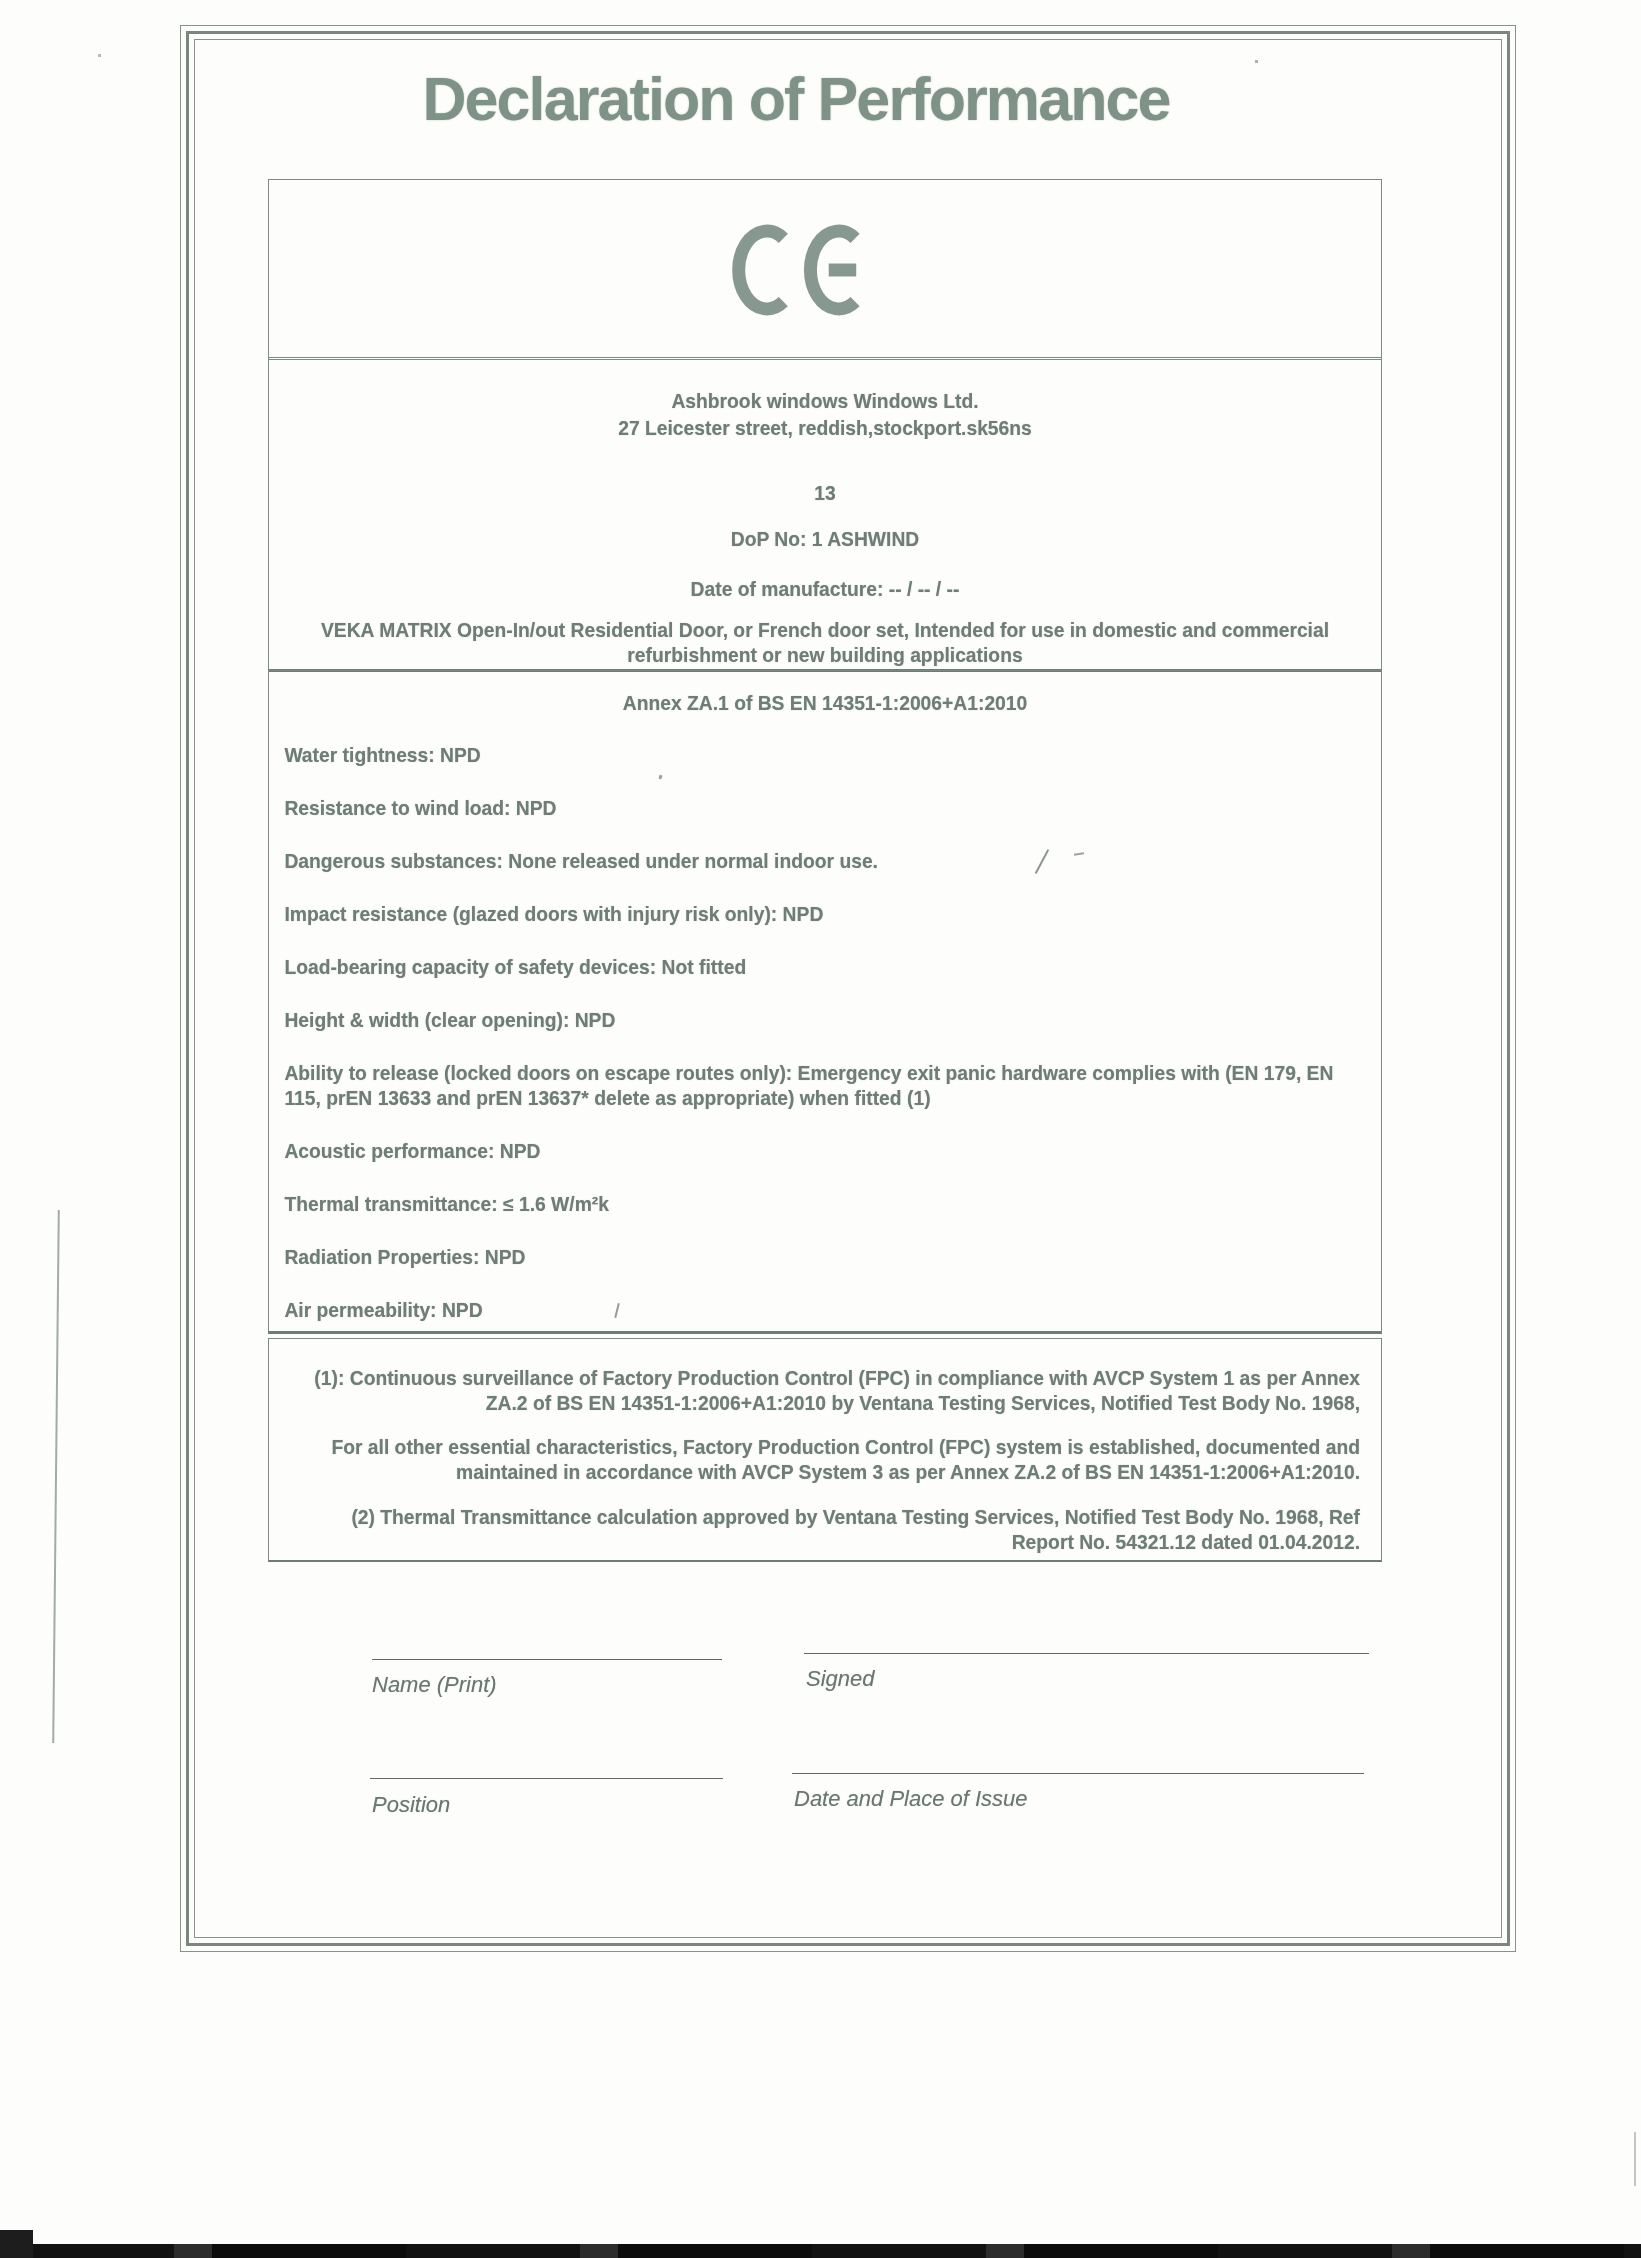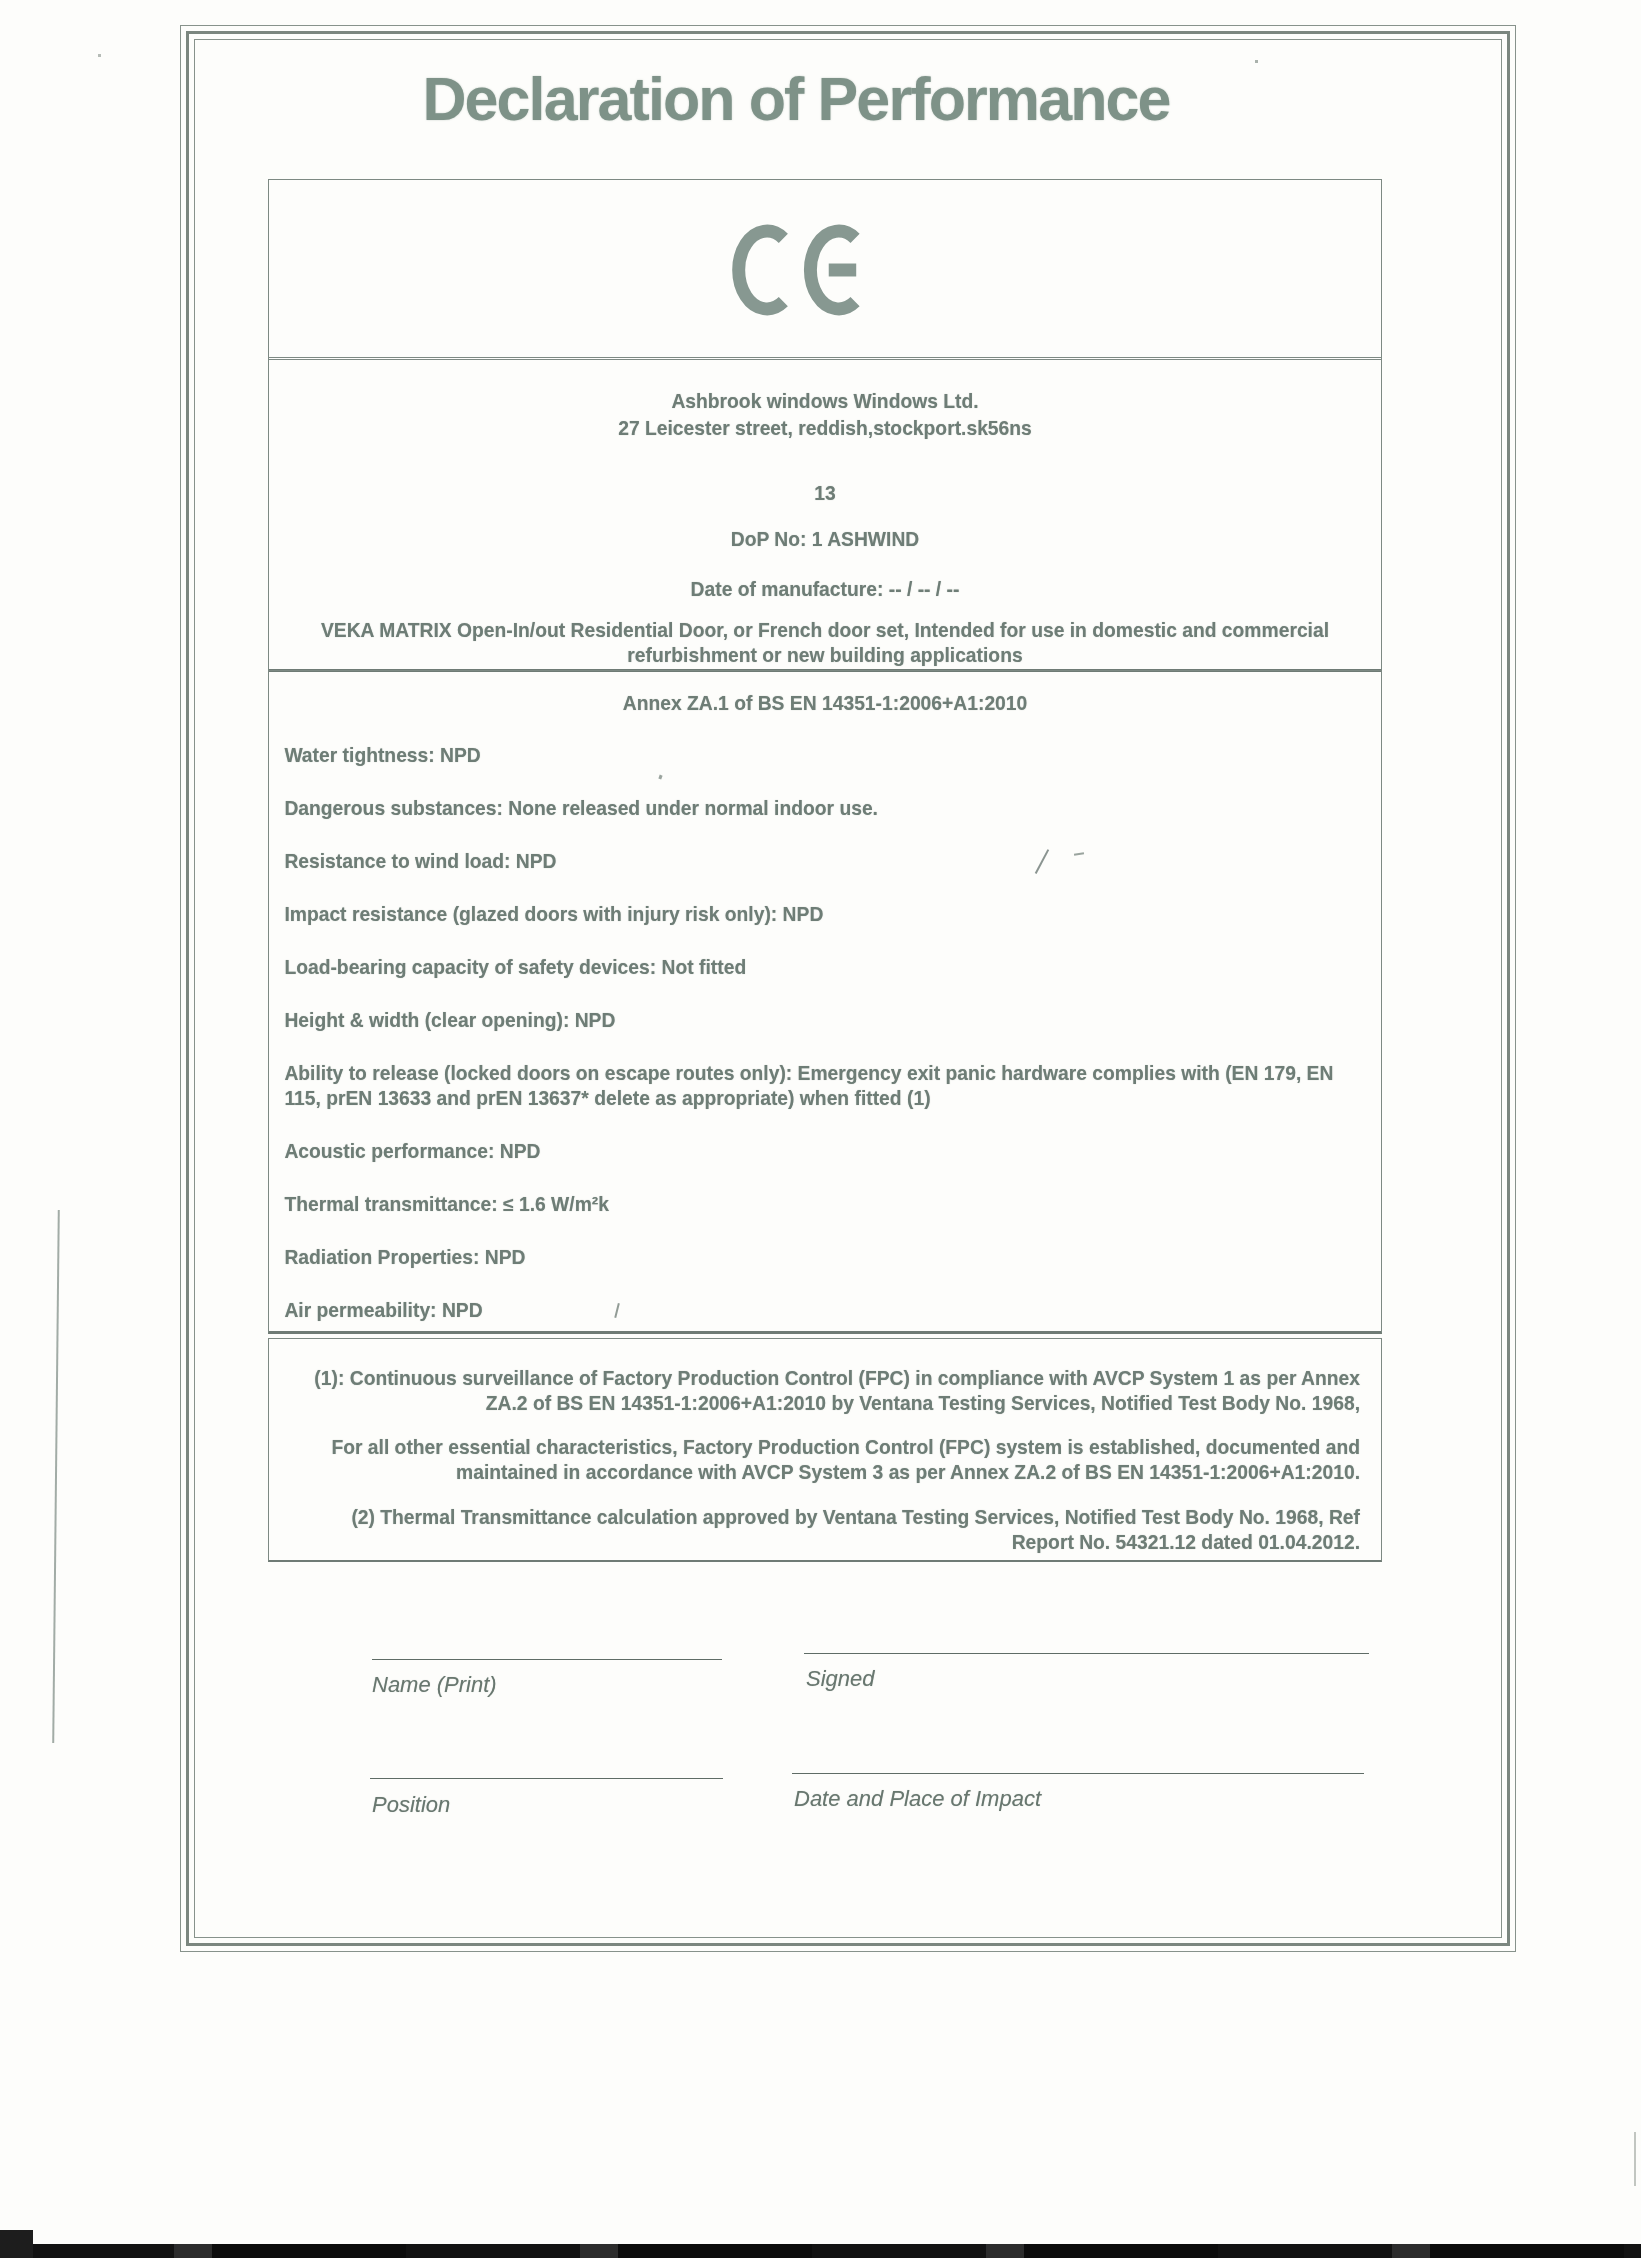--- a/index.html
+++ b/index.html
@@ -99,22 +99,22 @@
     <div class="b info-dop">DoP No: 1 ASHWIND</div>
     <div class="b info-date">Date of manufacture: -- / -- / --</div>
     <div class="b info-product">VEKA MATRIX Open-In/out Residential Door, or French door set, Intended for use in domestic and commercial</div>
     <div class="b">refurbishment or new building applications</div>
   </div>
 
   <div class="box box-char">
     <div class="b annex-heading">Annex ZA.1 of BS EN 14351-1:2006+A1:2010</div>
     <div class="char-list">
       <div class="b char-item first">Water tightness: NPD</div>
+      <div class="b char-item">Resistance to wind load: NPD</div>
       <div class="b char-item">Dangerous substances: None released under normal indoor use.</div>
-      <div class="b char-item">Resistance to wind load: NPD</div>
       <div class="b char-item">Impact resistance (glazed doors with injury risk only): NPD</div>
       <div class="b char-item">Load-bearing capacity of safety devices: Not fitted</div>
       <div class="b char-item">Height &amp; width (clear opening): NPD</div>
       <div class="b char-item">Ability to release (locked doors on escape routes only): Emergency exit panic hardware complies with (EN 179, EN 115, prEN 13633 and prEN 13637* delete as appropriate) when fitted (1)</div>
       <div class="b char-item">Acoustic performance: NPD</div>
       <div class="b char-item">Thermal transmittance:  ≤  1.6 W/m²k</div>
       <div class="b char-item">Radiation Properties: NPD</div>
       <div class="b char-item">Air permeability: NPD</div>
     </div>
   </div>
@@ -130,21 +130,21 @@
   <div class="sig-line" style="left:372px;top:1659px;width:350px;"></div>
   <div class="sig-label" style="left:372px;top:1672px;">Name (Print)</div>
 
   <div class="sig-line" style="left:804px;top:1653px;width:565px;"></div>
   <div class="sig-label" style="left:806px;top:1666px;">Signed</div>
 
   <div class="sig-line" style="left:370px;top:1778px;width:353px;"></div>
   <div class="sig-label" style="left:372px;top:1792px;">Position</div>
 
   <div class="sig-line" style="left:792px;top:1773px;width:572px;"></div>
-  <div class="sig-label" style="left:794px;top:1786px;">Date and Place of Impact</div>
+  <div class="sig-label" style="left:794px;top:1786px;">Date and Place of Issue</div>
 
   <div class="artifact scanline-left"></div>
   <div class="artifact bottom-strip"></div>
   <div class="artifact corner-block"></div>
   <div class="artifact speck-slash"></div>
   <div class="artifact speck-dash"></div>
   <div class="artifact speck-dot1"></div>
   <div class="artifact speck-slash2"></div>
   <div class="artifact speck-dot2"></div>
   <div class="artifact speck-dot3"></div>

